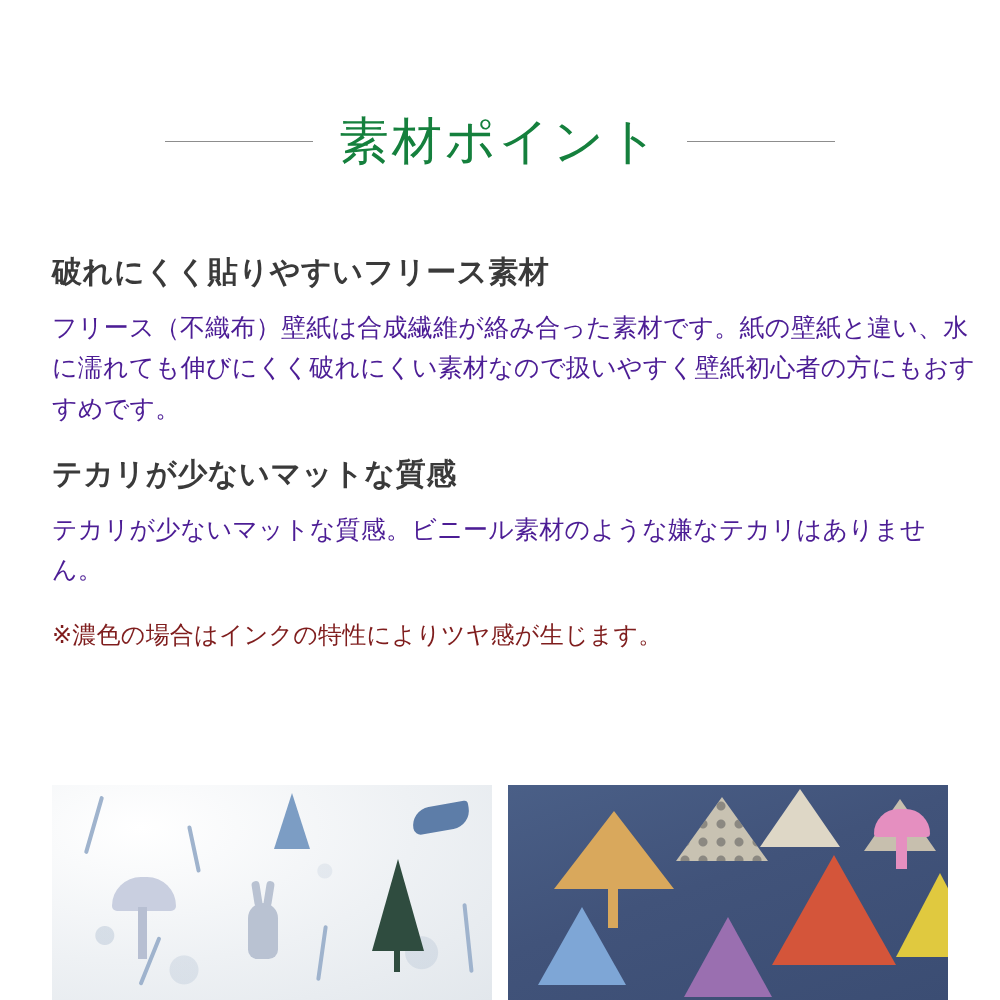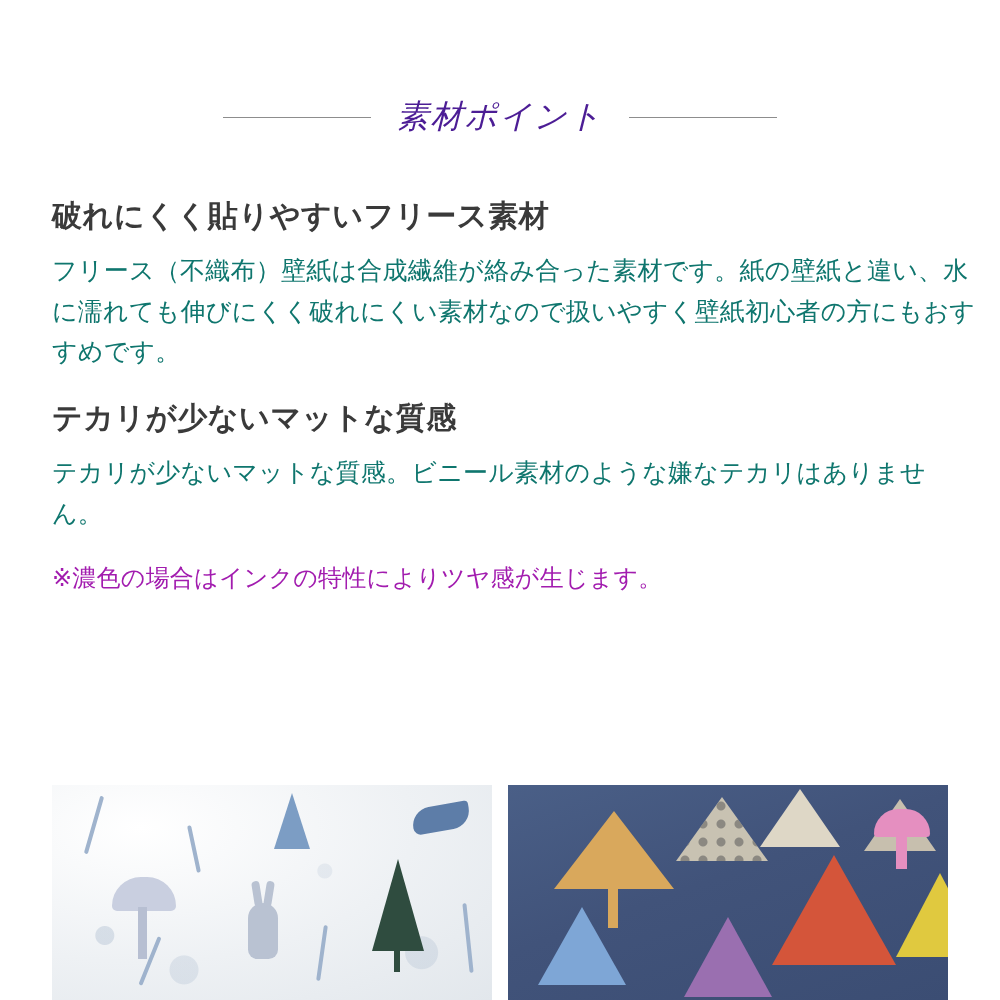--- a/index.html
+++ b/index.html
@@ -28,58 +28,57 @@
     justify-content: center;
     gap: 26px;
     padding-top: 74px;
   }
   .rule {
     width: 148px;
     height: 1px;
     background: #8d8d8d;
   }
   .section-title {
-    font-size: 32px;
+    font-size: 50px;
     letter-spacing: 0.06em;
-    color: #4c1d95;
+    color: #15803d;
     font-weight: 400;
     white-space: nowrap;
-    font-style: italic;
   }
 
   
   .content {
     padding: 0 24px 0 52px;
-    margin-top: 35px;
+    margin-top: 44px;
   }
   .block {
     margin-bottom: 26px;
   }
   .block:last-child {
     margin-bottom: 0;
   }
   .block-heading {
     font-size: 30px;
     font-weight: 700;
     color: #3a3a3a;
     letter-spacing: 0.02em;
     margin: 0 0 14px 0;
     line-height: 1.35;
   }
   .block-body {
     font-size: 25px;
     line-height: 1.62;
-    color: #0f766e;
+    color: #4c1d95;
     margin: 0;
     letter-spacing: 0.01em;
   }
   .note {
     font-size: 24px;
     line-height: 1.6;
-    color: #a21caf;
+    color: #7f1d1d;
     margin: 26px 0 0 0;
     letter-spacing: 0.01em;
   }
 
   
   .photo-strip {
     position: absolute;
     left: 52px;
     bottom: 0;
     display: flex;

